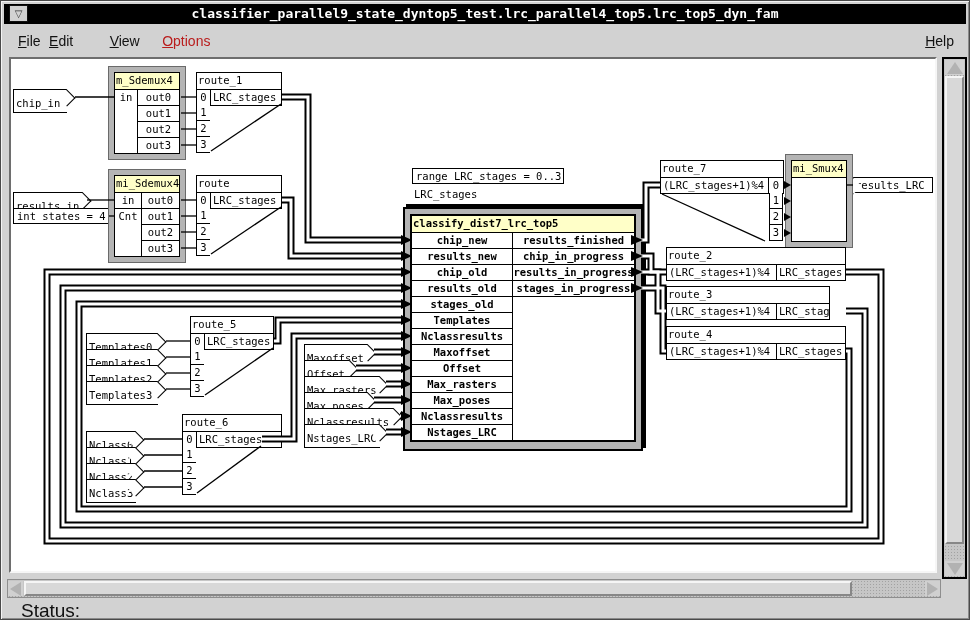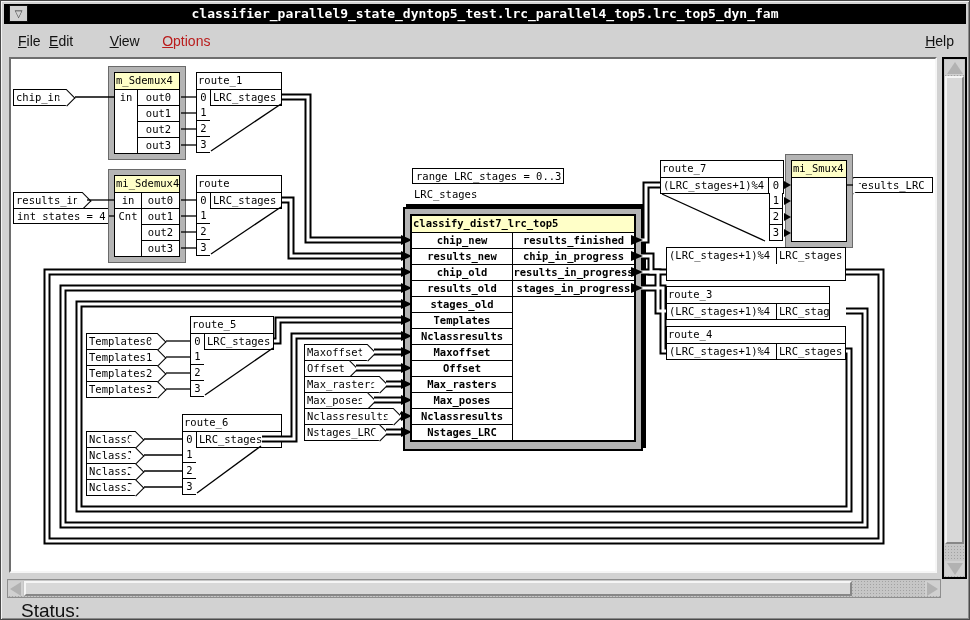--- a/index.html
+++ b/index.html
@@ -25,22 +25,22 @@
   .trow{height:16px;line-height:15px;border-bottom:1px solid #000;padding:0 1px;white-space:nowrap;overflow:hidden;text-align:left;}
   .yellow{background:#ffffc8;}
   .frow{display:flex;justify-content:space-between;}
   .c{box-sizing:border-box;height:16px;line-height:15px;text-align:center;white-space:nowrap;overflow:hidden;}
   .tl{text-align:left;padding-left:2px;}
   .bb{border-bottom:1px solid #000;}
   .br{border-right:1px solid #000;}
   .nc{position:absolute;width:14px;height:16px;border-left:1px solid #000;border-bottom:1px solid #000;background:#fff;
       font:10.5px/14px "DejaVu Sans Mono",monospace;text-align:center;box-sizing:border-box;}
   
-  .alabel{position:absolute;height:17px;background:#fff;border:1px solid #000;border-right:none;
-          font:10.5px/14px "DejaVu Sans Mono",monospace;padding:0 2px;box-sizing:border-box;white-space:nowrap;}
+  .alabel{position:absolute;height:24px;background:#fff;border:1px solid #000;border-right:none;
+          font:10.5px/14px "DejaVu Sans Mono",monospace;padding:6px 2px;box-sizing:border-box;white-space:nowrap;}
   .alabel .tR{position:absolute;right:-6px;top:2px;width:11px;height:11px;background:#fff;
           border-top:1px solid #000;border-right:1px solid #000;transform:rotate(45deg);}
   .alabelL{position:absolute;height:16px;background:#fff;border:1px solid #000;border-left:none;
           font:10.5px/14px "DejaVu Sans Mono",monospace;padding:0 2px;box-sizing:border-box;white-space:nowrap;}
   .alabelL .tL{position:absolute;left:-6px;top:2px;width:11px;height:11px;background:#fff;
           border-left:1px solid #000;border-bottom:1px solid #000;transform:rotate(45deg);}
   .pbox{position:absolute;height:16px;background:#fff;border:1px solid #000;
         font:10.5px/14px "DejaVu Sans Mono",monospace;padding:0 3px;box-sizing:border-box;white-space:nowrap;}
   .ftext{position:absolute;font:10.5px "DejaVu Sans Mono",monospace;color:#000;white-space:nowrap;}
   .wires{position:absolute;left:0;top:0;pointer-events:none;z-index:40;}
@@ -224,20 +224,21 @@
   <div class="nc br" style="left:768px;top:192px">1</div>
   <div class="nc br" style="left:768px;top:208px">2</div>
   <div class="nc br" style="left:768px;top:224px">3</div>
 
   <div class="halo" style="left:784px;top:153px;width:68px;height:94px"></div>
   <div class="blk" style="left:790px;top:159px;width:56px;height:82px">
     <div class="trow yellow">mi_Smux4</div>
   </div>
 
   <div class="blk" style="left:665px;top:246px;width:180px;height:34px">
+    <div class="trow">route_2</div>
     <div class="frow">
       <div class="c tl br" style="width:110px">(LRC_stages+1)%4</div>
       <div class="c tl" style="flex:1">LRC_stages</div>
     </div>
   </div>
   <div class="blk" style="left:665px;top:285px;width:164px;height:34px">
     <div class="trow">route_3</div>
     <div class="frow">
       <div class="c tl br" style="width:110px">(LRC_stages+1)%4</div>
       <div class="c tl" style="flex:1">LRC_stages</div>

